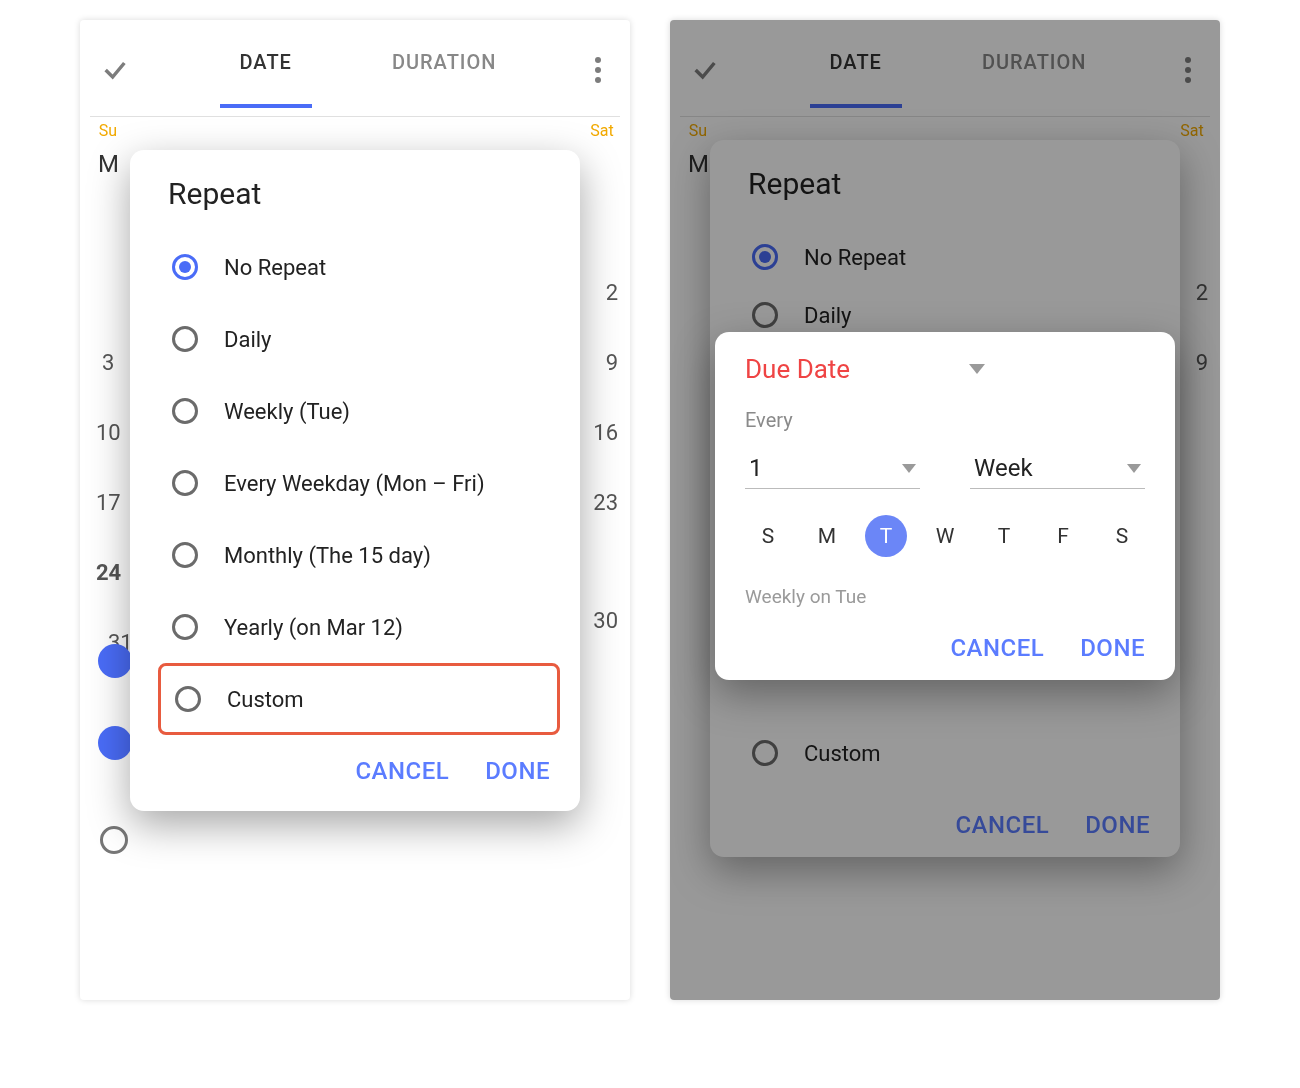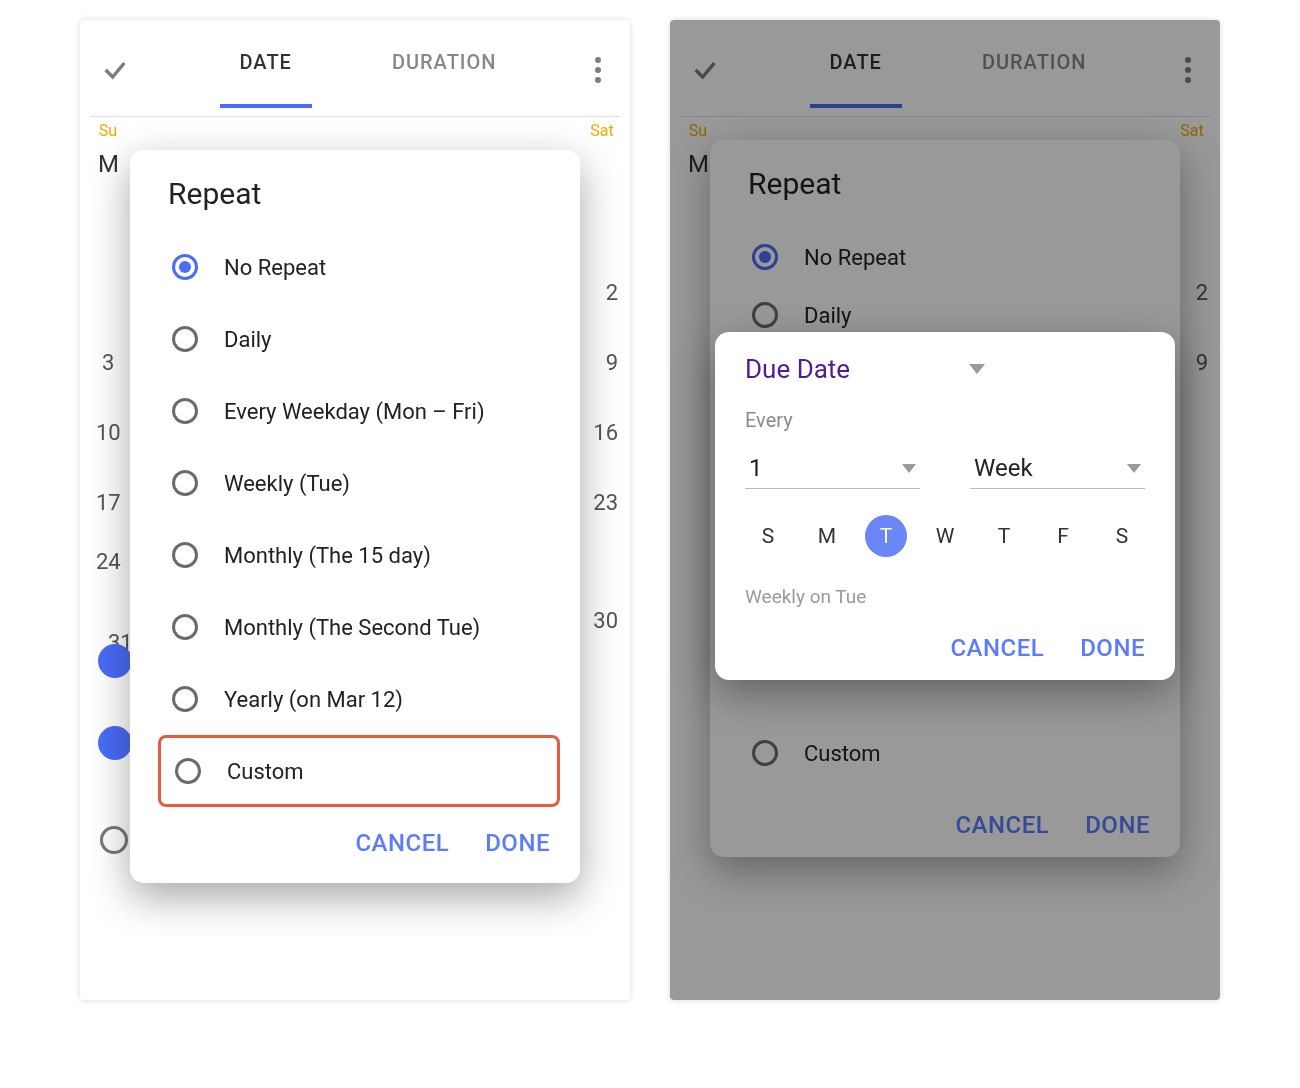--- a/index.html
+++ b/index.html
@@ -179,21 +179,21 @@
     top: 312px;
     width: 460px;
     padding: 22px 30px 8px;
     z-index: 30;
   }
   .due-row {
     display: flex;
     align-items: center;
     gap: 16px;
   }
-  .due-title { font-size: 26px; color: #4c1d95; }
+  .due-title { font-size: 26px; color: #ef4444; }
   .chevron-down {
     width: 0; height: 0;
     border-left: 8px solid transparent;
     border-right: 8px solid transparent;
     border-top: 10px solid #9a9a9a;
     margin-left: auto;
     margin-right: 160px;
   }
   .due-sub { font-size: 20px; color: #8a8a8a; margin-top: 24px; }
   .selects {
@@ -271,21 +271,21 @@
     </div>
     <div class="month-label">M</div>
 
     <span class="side-num" style="top:260px;">2</span>
     <span class="side-num" style="top:330px;left:22px;right:auto;">3</span>
     <span class="side-num" style="top:330px;">9</span>
     <span class="side-num" style="top:400px;left:16px;right:auto;">10</span>
     <span class="side-num" style="top:400px;">16</span>
     <span class="side-num" style="top:470px;left:16px;right:auto;">17</span>
     <span class="side-num" style="top:470px;">23</span>
-    <span class="side-num" style="top:529px;left:16px;right:auto;">24</span>
+    <span class="side-num" style="top:540px;left:16px;right:auto;font-weight:bold;">24</span>
     <span class="side-num" style="top:540px;margin-top:48px;">30</span>
     <span class="side-num" style="top:610px;left:28px;right:auto;">31</span>
 
     <div style="position:absolute;left:18px;top:618px;" class="blue-dot"></div>
     <div style="position:absolute;left:18px;top:700px;" class="alarm-dot"></div>
     <div style="position:absolute;left:20px;top:800px;" class="ring-dot"></div>
   </div>
 
   <div class="dialog repeat-dialog">
     <div class="dialog-title">Repeat</div>
@@ -293,33 +293,29 @@
       <div class="radio-item">
         <span class="radio-circle selected"></span>
         <span class="radio-label">No Repeat</span>
       </div>
       <div class="radio-item">
         <span class="radio-circle"></span>
         <span class="radio-label">Daily</span>
       </div>
       <div class="radio-item">
         <span class="radio-circle"></span>
+        <span class="radio-label">Weekly (Tue)</span>
+      </div>
+      <div class="radio-item">
+        <span class="radio-circle"></span>
         <span class="radio-label">Every Weekday (Mon – Fri)</span>
       </div>
       <div class="radio-item">
         <span class="radio-circle"></span>
-        <span class="radio-label">Weekly (Tue)</span>
-      </div>
-      <div class="radio-item">
-        <span class="radio-circle"></span>
         <span class="radio-label">Monthly (The 15 day)</span>
-      </div>
-      <div class="radio-item">
-        <span class="radio-circle"></span>
-        <span class="radio-label">Monthly (The Second Tue)</span>
       </div>
       <div class="radio-item">
         <span class="radio-circle"></span>
         <span class="radio-label">Yearly (on Mar 12)</span>
       </div>
       <div class="radio-item highlight">
         <span class="radio-circle"></span>
         <span class="radio-label">Custom</span>
       </div>
     </div>

